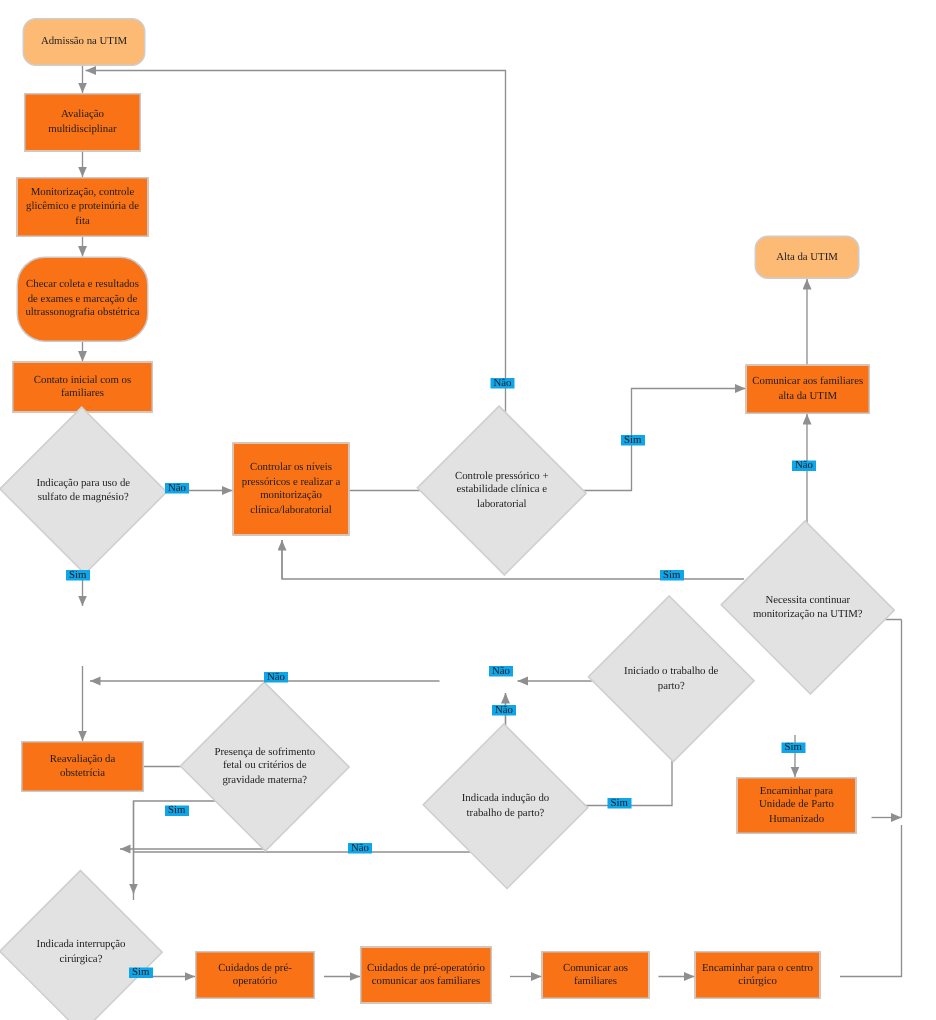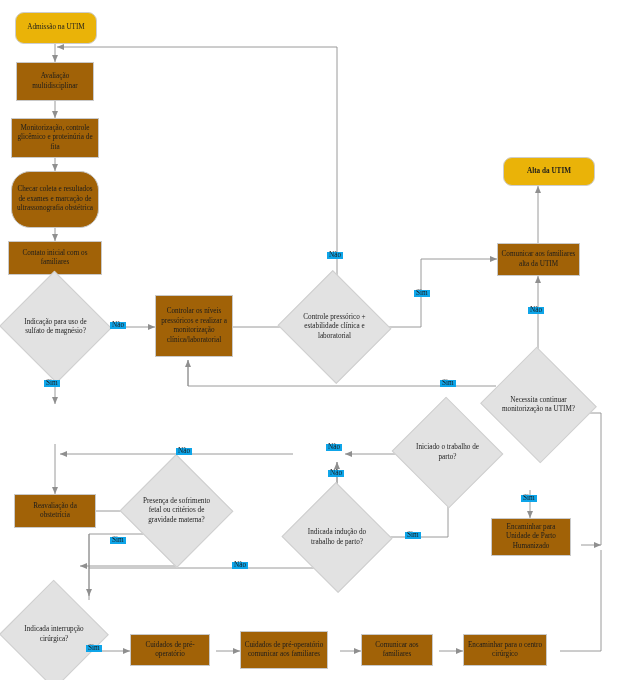--- a/index.html
+++ b/index.html
@@ -1,22 +1,22 @@
 <!DOCTYPE html>
 <html><head>
 <meta charset="utf-8">
 <style>
   html,body{margin:0;padding:0;background:#ffffff;}
   body{font-family:"Liberation Serif", serif;}
   #canvas{position:relative;width:624px;height:680px;background:#ffffff;overflow:hidden;}
   #canvas svg.wires{position:absolute;left:0;top:0;width:624px;height:680px;pointer-events:none;}
-  .node{position:absolute;box-sizing:border-box;background:#a16207;border:1px solid #c9c9c9;
+  .node{position:absolute;box-sizing:border-box;background:#f97316;border:1px solid #c9c9c9;
         display:flex;align-items:center;justify-content:center;text-align:center;
         font-size:7.2px;line-height:1.32;color:#1c1c1c;padding:2px 3px;}
-  .node.terminator{border-radius:9px;background:#eab308;border:1px solid #cdcdcd;}
+  .node.terminator{border-radius:9px;background:#fdba74;border:1px solid #cdcdcd;}
   .node.process{border-radius:0;}
   .dec{position:absolute;display:flex;align-items:center;justify-content:center;}
   .dec .dia{position:absolute;left:0;top:0;width:100%;height:100%;
             background:#e2e2e2;border:1px solid #cfcfcf;
             transform:rotate(45deg);box-sizing:border-box;}
   .dec .txt{position:relative;z-index:2;text-align:center;font-size:7.2px;line-height:1.3;color:#1c1c1c;width:88%;}
   .elabel{position:absolute;font-size:7.2px;color:#1c1c1c;background:#0ea5e9;
           padding:0 2px;line-height:1;white-space:nowrap;}
   .node span,.dec span{display:block;}
 </style>
@@ -122,21 +122,21 @@
 
   <div class="node process" style="left:155px;top:295px;width:78px;height:62px;">
     <span>Controlar os níveis pressóricos e realizar a monitorização clínica/laboratorial</span>
   </div>
 
   <div class="dec" style="left:293px;top:288px;width:83px;height:78px;">
     <div class="dia"></div>
     <div class="txt">Controle pressórico + estabilidade clínica e laboratorial</div>
   </div>
 
-  <div class="node terminator" style="left:503px;top:157px;width:92px;height:29px;font-weight:bold;">
+  <div class="node terminator" style="left:503px;top:157px;width:70px;height:29px;">
     <span>Alta da UTIM</span>
   </div>
 
   <div class="node process" style="left:497px;top:243px;width:83px;height:33px;">
     <span>Comunicar aos familiares alta da UTIM</span>
   </div>
 
   <div class="dec" style="left:496px;top:365px;width:85px;height:80px;">
     <div class="dia"></div>
     <div class="txt">Necessita continuar monitorização na UTIM?</div>

